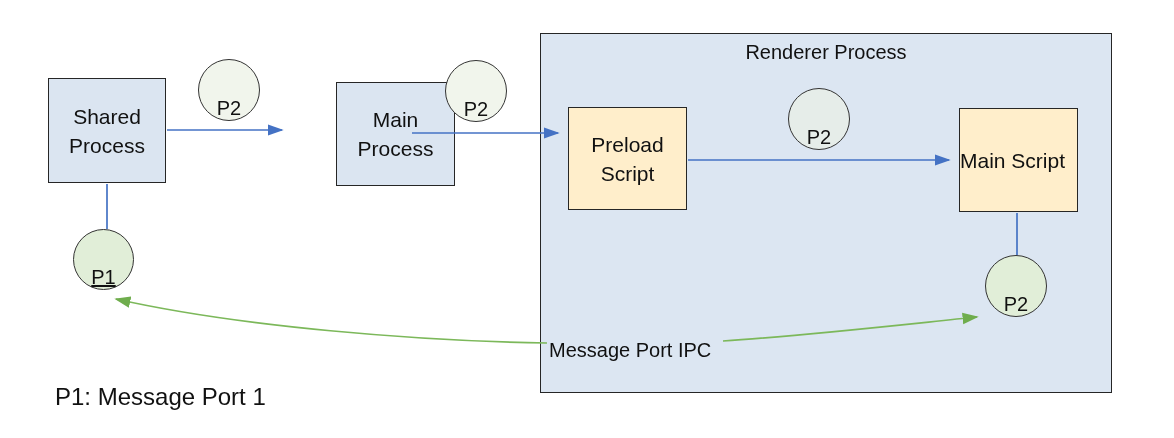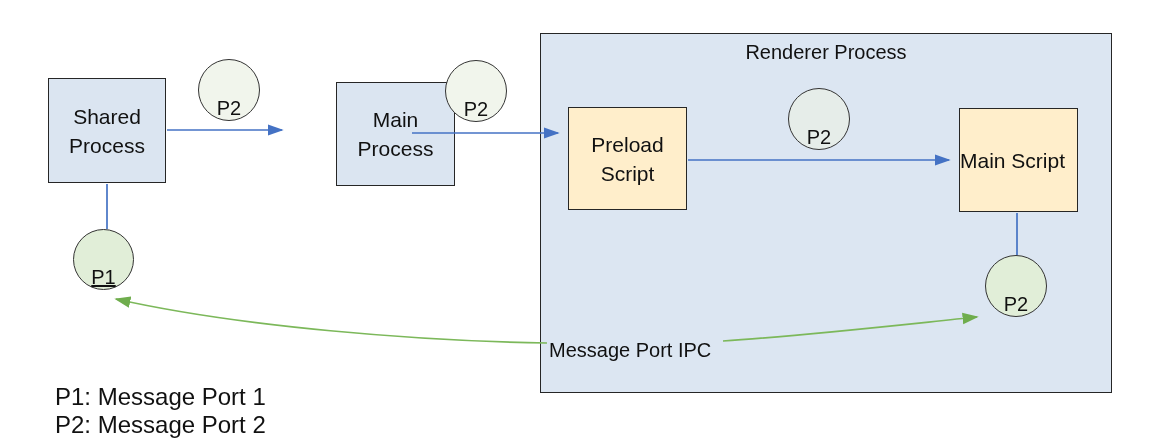--- a/index.html
+++ b/index.html
@@ -145,21 +145,20 @@
   </div>
 
   <div id="port-p2-d" class="port green">
     <span>P2</span>
   </div>
 
   <div class="ipc-label">Message Port IPC</div>
 
   <div class="legend">
     <div>P1: Message Port 1</div>
-    <div>P2: Message Port 2</div>
   </div>
 
   <svg id="connector-layer" viewBox="0 0 1174 438" xmlns="http://www.w3.org/2000/svg">
     <defs>
       <marker id="arrow-blue" viewBox="0 0 10 8" refX="8.5" refY="4" markerWidth="10" markerHeight="8" orient="auto">
         <path d="M0,0.6 L9.5,4 L0,7.4 z" fill="#4472c4"></path>
       </marker>
       <marker id="arrow-green" viewBox="0 0 10 8" refX="8.5" refY="4" markerWidth="10" markerHeight="8" orient="auto">
         <path d="M0,0.6 L9.5,4 L0,7.4 z" fill="#6fad4d"></path>
       </marker>

